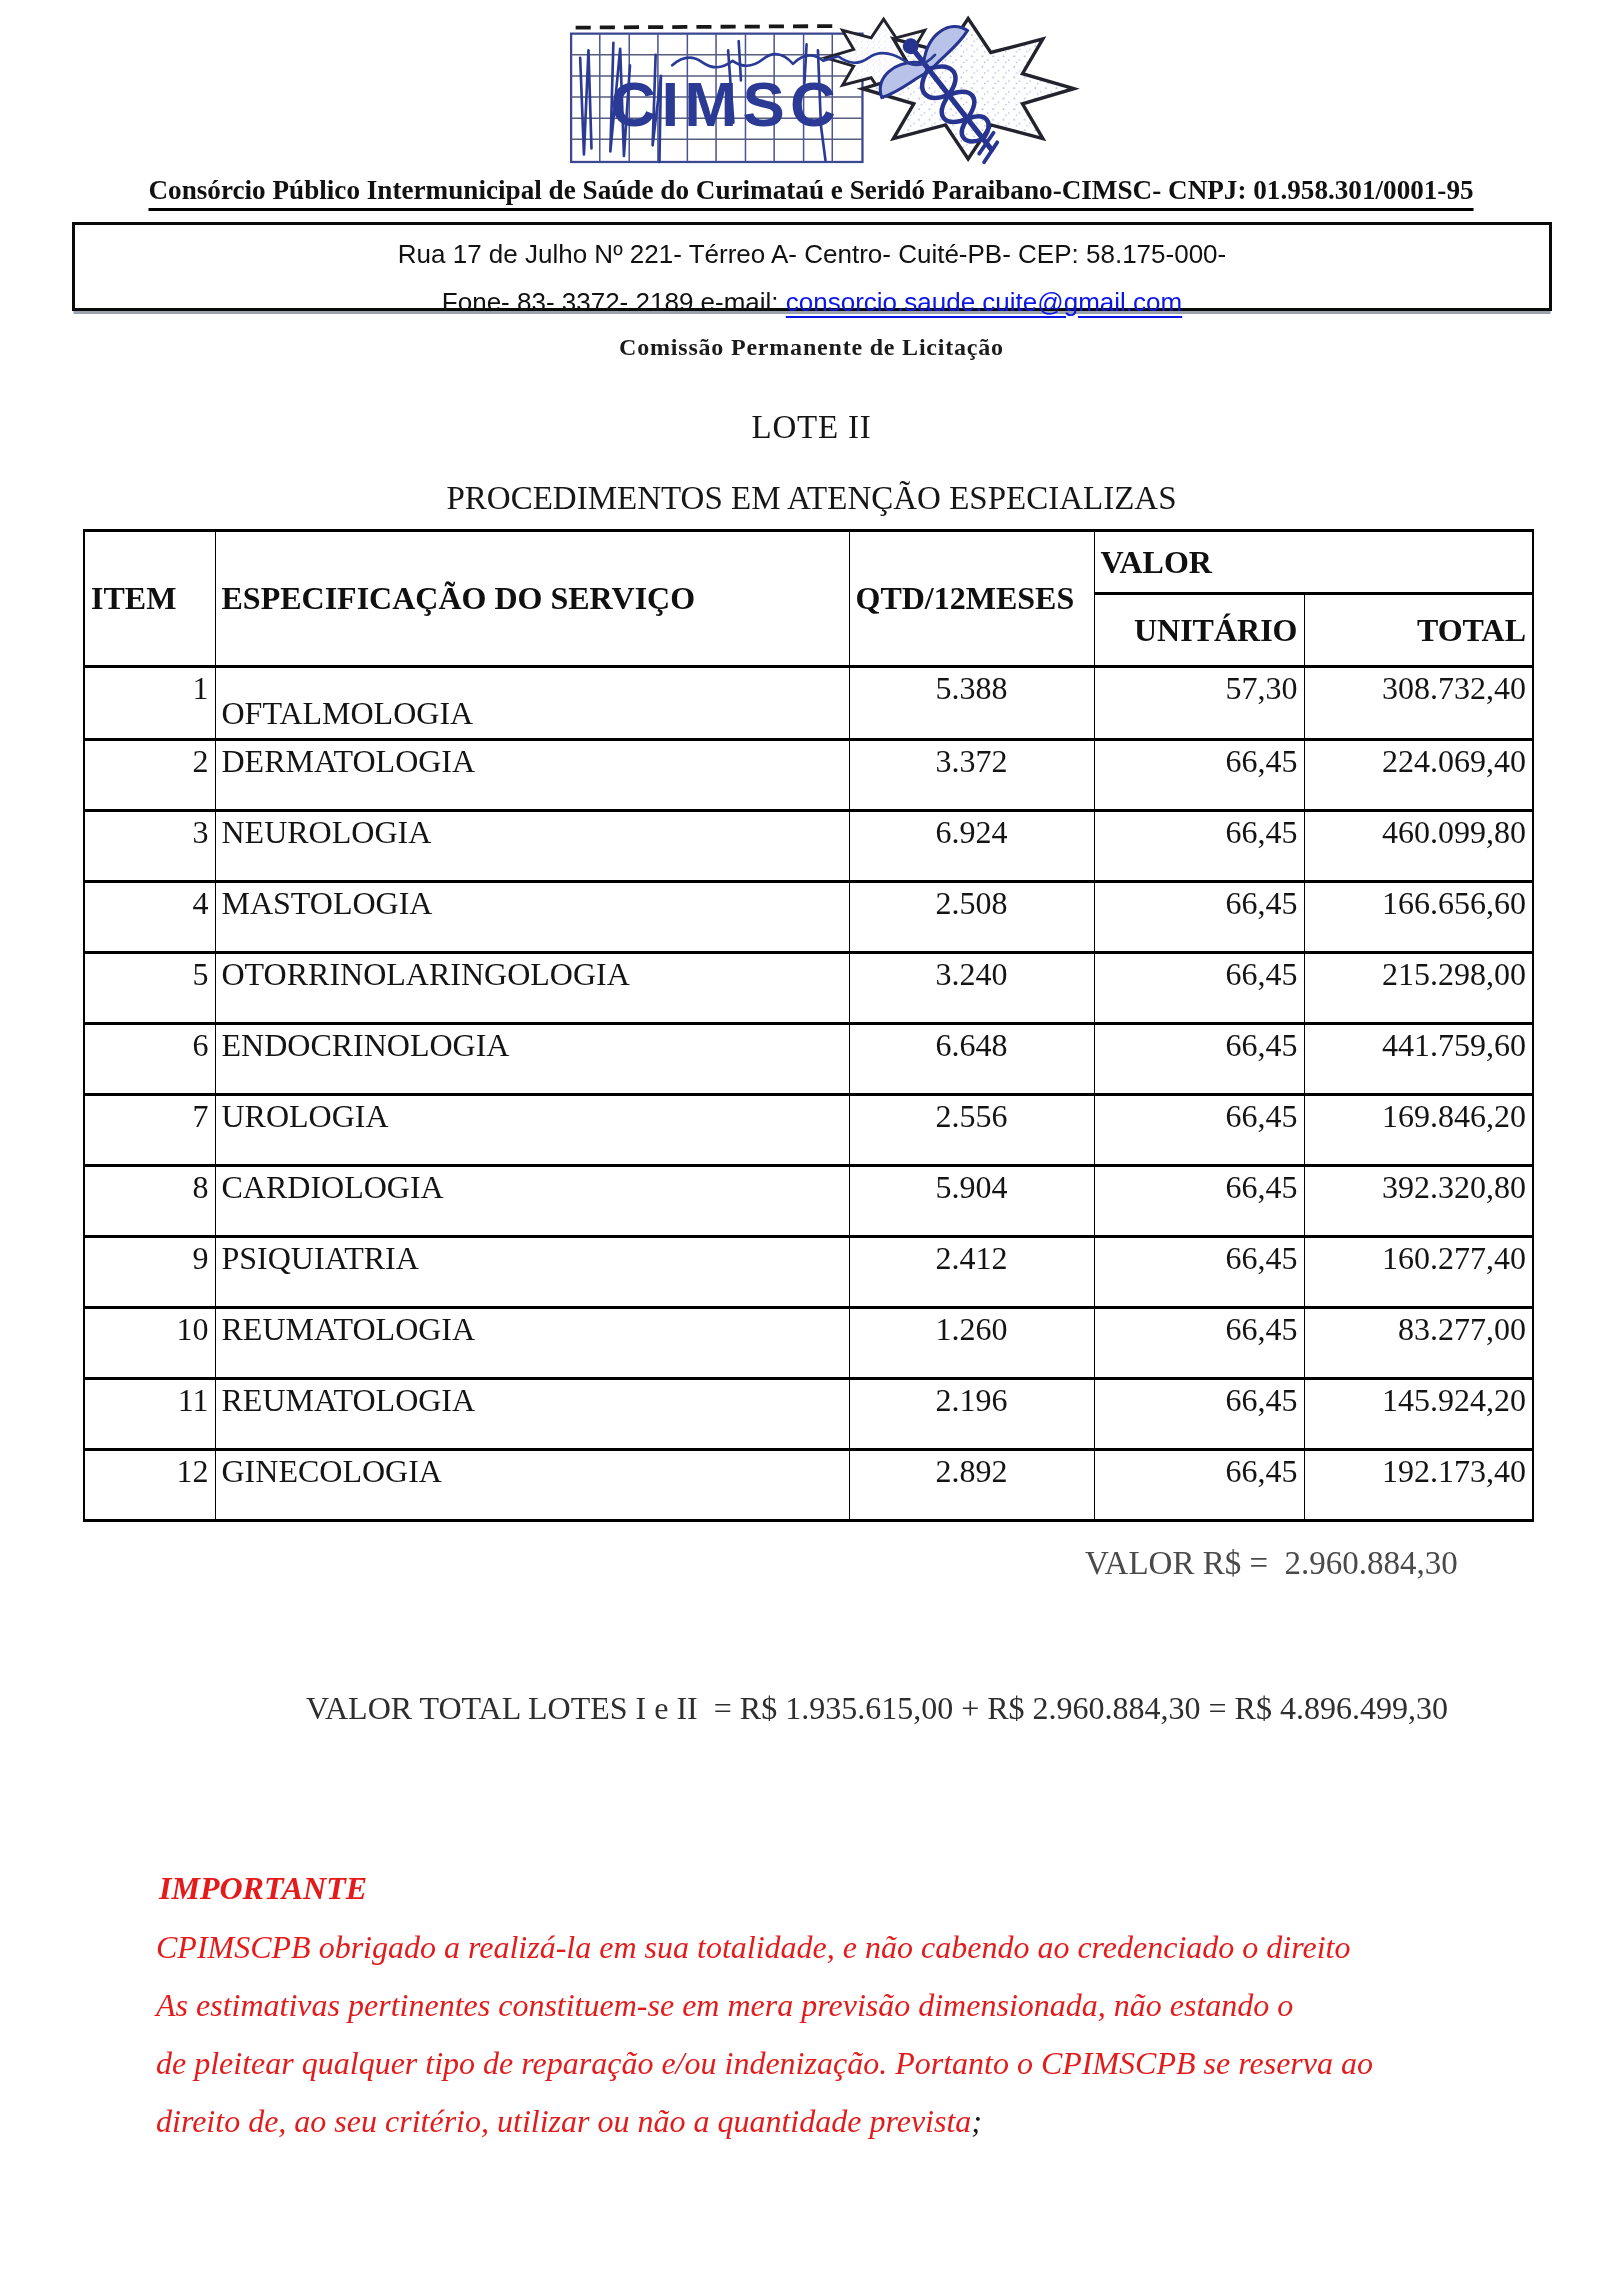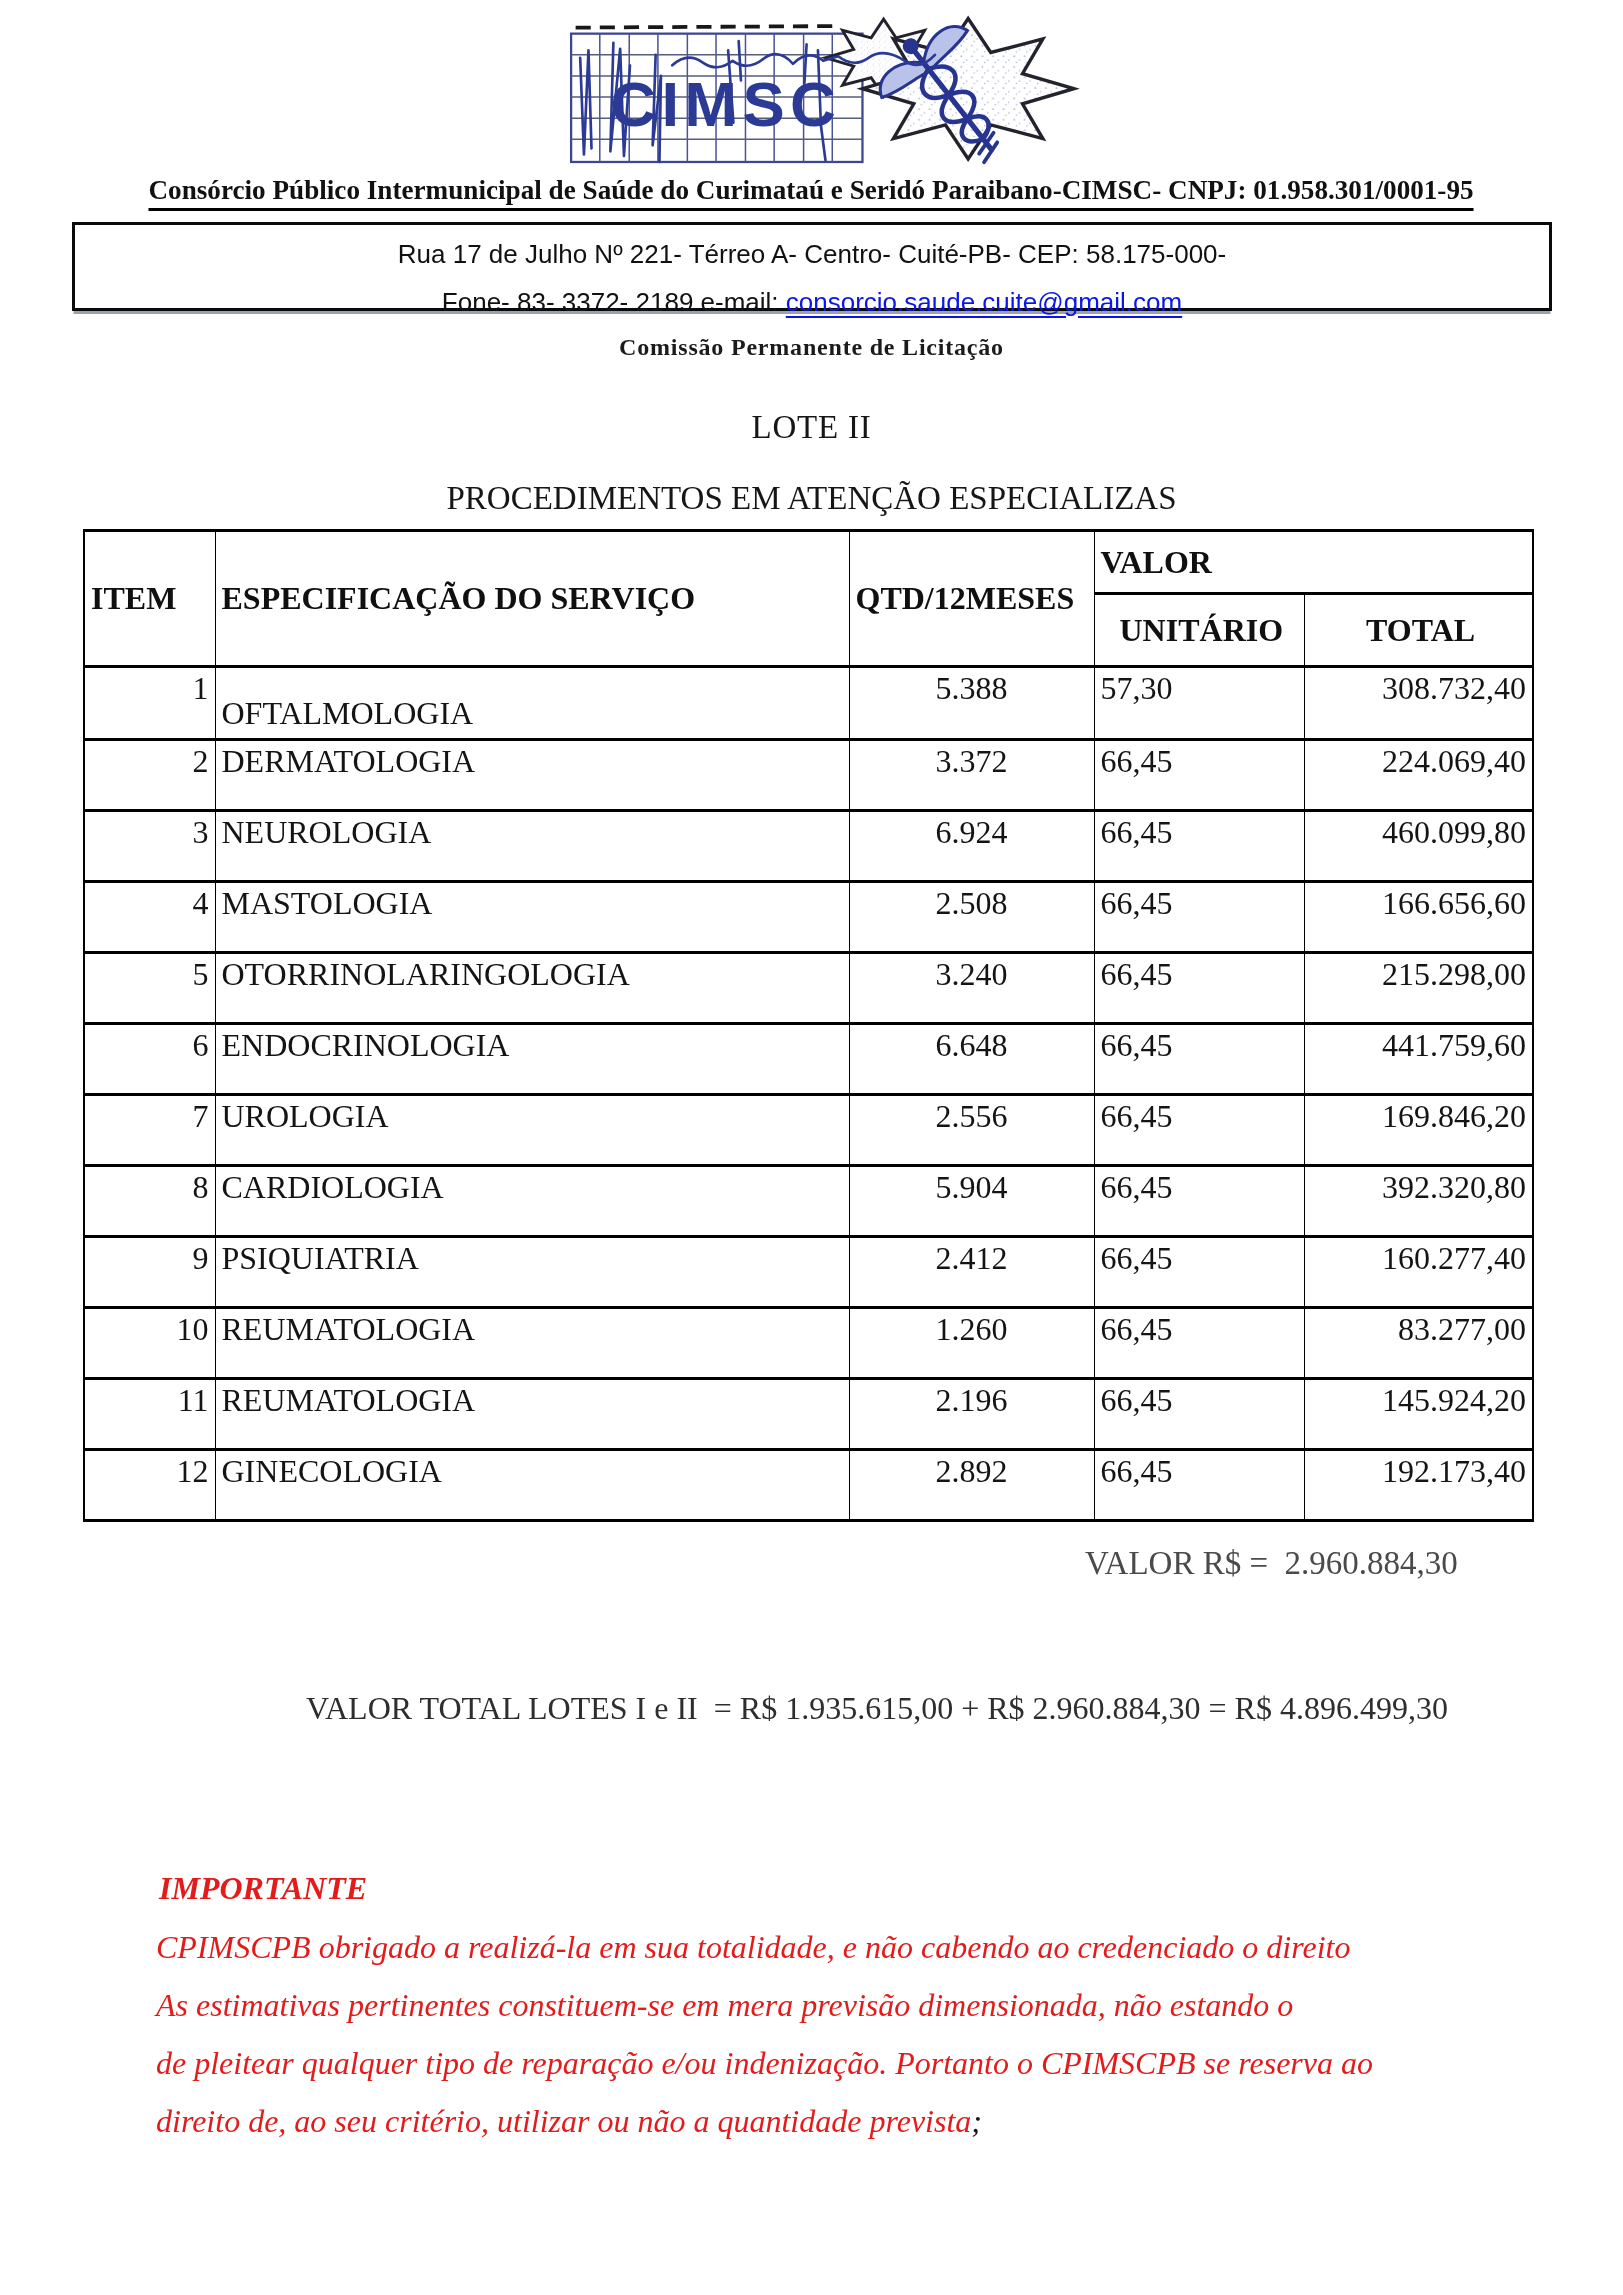--- a/index.html
+++ b/index.html
@@ -65,29 +65,29 @@
     border-left:1.5px solid #000; border-right:1.5px solid #000;
     border-top:3px solid #000; border-bottom:3px solid #000;
     padding:1.5px 6px; box-sizing:border-box; overflow:hidden;
   }
   thead th {
     font-size:32px; font-weight:bold; text-align:left; vertical-align:middle;
     color:#101010;
   }
   thead tr.r1 { height:63px; }
   thead tr.r2 { height:73px; }
-  thead th.h-unit, thead th.h-total { text-align:center; padding-left:10.6px; }
+  thead th.h-unit, thead th.h-total { text-align:right; padding-left:10.6px; }
   tbody tr { height:71px; }
   tbody tr.first { height:73px; }
   tbody td { font-size:32px; vertical-align:top; color:#141414; }
   td.c-item  { text-align:right; padding-right:9px; }
   td.c-spec  { text-align:left;  padding-left:7.6px; }
   td.c-spec.bottom { vertical-align:bottom; padding-bottom:6px; }
   td.c-qty   { text-align:center; }
-  td.c-unit  { text-align:left; padding-right:7.6px; }
+  td.c-unit  { text-align:right; padding-right:7.6px; }
   td.c-total { text-align:right; padding-right:7.6px; }
 
   
   .valor-line {
     position:absolute; top:1545px; left:1085px;
     font-size:33px; color:#4a4a4a; white-space:pre;
   }
   .total-line {
     position:absolute; top:1690px; left:306px;
     font-size:32px; color:#2e2e2e; white-space:pre;

